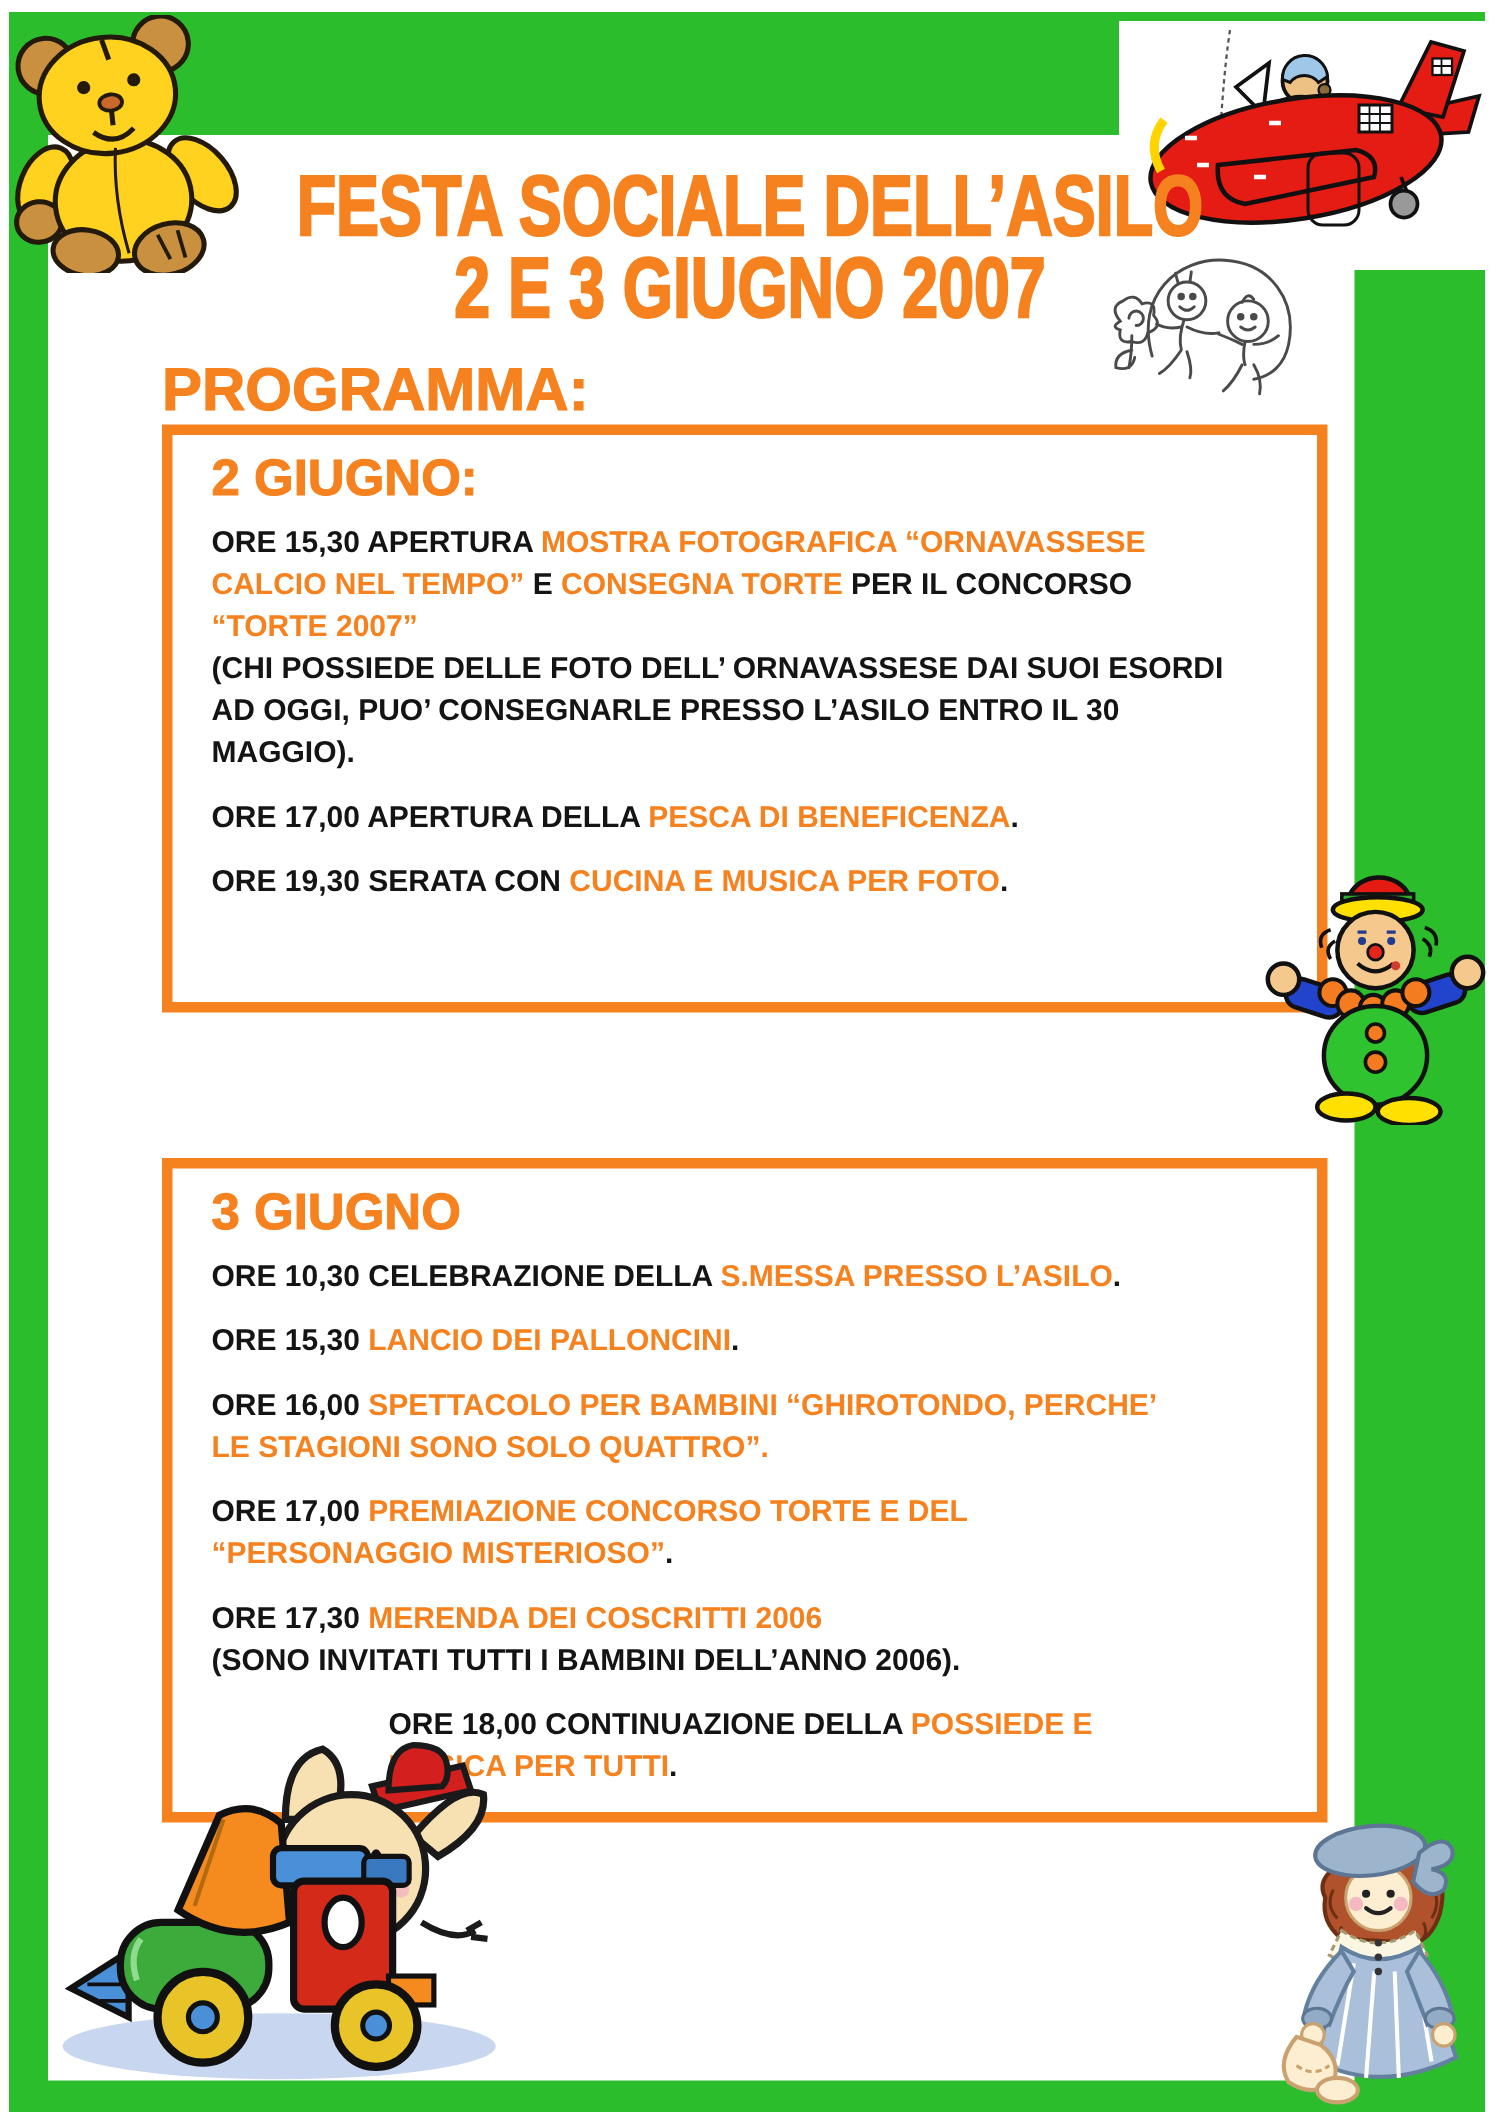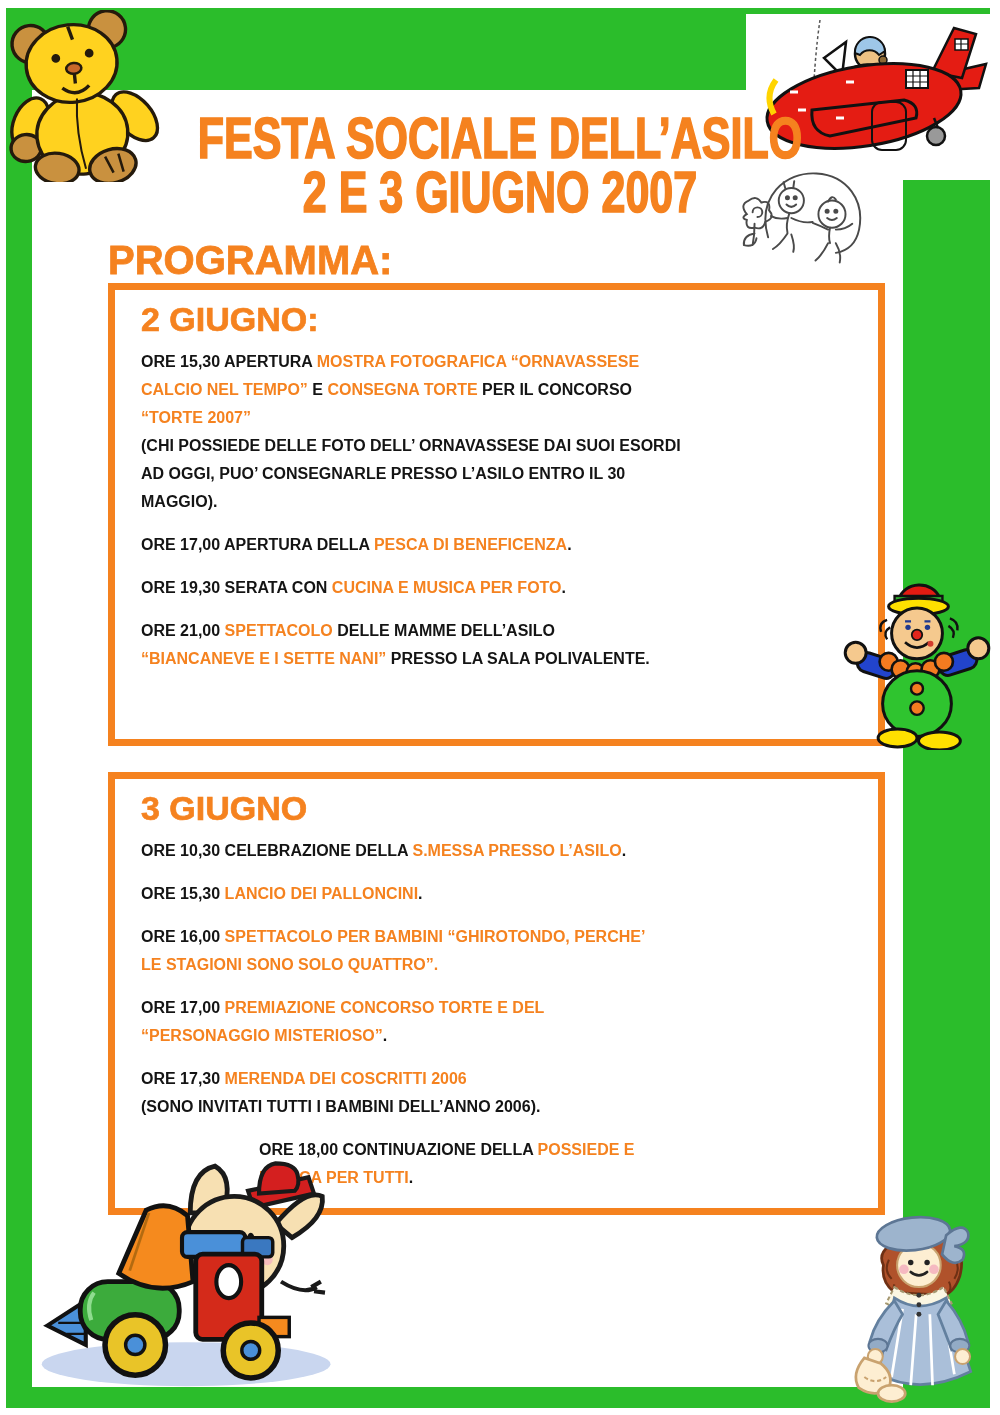--- a/index.html
+++ b/index.html
@@ -15,25 +15,25 @@
   .title-block{position:absolute;left:50px;top:112px;width:900px;text-align:center;
                color:#f5821f;font-size:43px;line-height:41px;letter-spacing:0px;
                transform:scaleY(1.32);transform-origin:50% 0;
                -webkit-text-stroke:1.3px #f5821f;z-index:3;}
   .program-label{position:absolute;left:108px;top:238px;color:#f5821f;font-size:40px;
                  -webkit-text-stroke:0.8px #f5821f;z-index:3;text-align:right;}
 
   .schedule-box{position:absolute;left:108px;width:777px;background:#ffffff;
                 border:7px solid #f5821f;box-sizing:border-box;
                 padding:10px 6px 0 26px;overflow:hidden;z-index:4;}
-  .box-1{top:283px;height:463px;}
+  .box-1{top:283px;height:392px;}
   .box-2{top:772px;height:443px;}
   .box-heading{color:#f5821f;font-size:34px;line-height:38px;margin:0 0 10px 0;
                -webkit-text-stroke:0.7px #f5821f;}
-  .sched-item{font-size:16px;line-height:28px;margin:0 0 15px 0;color:#141414;}
+  .sched-item{font-size:20px;line-height:28px;margin:0 0 15px 0;color:#141414;}
   .sched-item.indent{margin-left:118px;}
   .seg-orange{color:#f5821f;}
   .seg-black{color:#141414;}
 
   .teddy{left:0px;top:10px;width:170px;height:172px;z-index:3;}
   .plane{left:746px;top:14px;width:244px;height:166px;z-index:2;}
   .children{left:726px;top:158px;width:150px;height:120px;z-index:2;}
   .clown{left:842px;top:578px;width:150px;height:172px;z-index:5;}
   .train{left:28px;top:1160px;width:330px;height:235px;z-index:5;}
   .doll{left:848px;top:1205px;width:150px;height:205px;z-index:5;}
@@ -125,21 +125,20 @@
     <div>2 E 3 GIUGNO 2007</div>
   </div>
 
   <div class="program-label">PROGRAMMA:</div>
 
   <section class="schedule-box box-1">
     <h2 class="box-heading">2 GIUGNO:</h2>
     <p class="sched-item"><span class="seg-black">ORE 15,30 APERTURA </span><span class="seg-orange">MOSTRA FOTOGRAFICA “ORNAVASSESE</span><br><span class="seg-orange">CALCIO NEL TEMPO”</span><span class="seg-black"> E </span><span class="seg-orange">CONSEGNA TORTE</span><span class="seg-black"> PER IL CONCORSO</span><span class="seg-orange"></span><br><span class="seg-orange">“TORTE 2007”</span><span class="seg-black"></span><br><span class="seg-black">(CHI POSSIEDE DELLE FOTO DELL’ ORNAVASSESE DAI SUOI ESORDI</span><br><span class="seg-black">AD OGGI, PUO’ CONSEGNARLE PRESSO L’ASILO ENTRO IL 30</span><br><span class="seg-black">MAGGIO).</span></p>
     <p class="sched-item"><span class="seg-black">ORE 17,00 APERTURA DELLA </span><span class="seg-orange">PESCA DI BENEFICENZA</span><span class="seg-black">.</span></p>
     <p class="sched-item"><span class="seg-black">ORE 19,30 SERATA CON </span><span class="seg-orange">CUCINA  E MUSICA PER FOTO</span><span class="seg-black">.</span></p>
-    <p class="sched-item"><span class="seg-black">ORE 21,00 </span><span class="seg-orange">SPETTACOLO</span><span class="seg-black"> DELLE MAMME DELL’ASILO</span><br><span class="seg-black"></span><span class="seg-orange">“BIANCANEVE E I SETTE NANI”</span><span class="seg-black"> PRESSO LA SALA POLIVALENTE.</span></p>
   </section>
 
   <section class="schedule-box box-2">
     <h2 class="box-heading">3 GIUGNO</h2>
     <p class="sched-item"><span class="seg-black">ORE 10,30 CELEBRAZIONE DELLA </span><span class="seg-orange">S.MESSA PRESSO L’ASILO</span><span class="seg-black">.</span></p>
     <p class="sched-item"><span class="seg-black">ORE 15,30 </span><span class="seg-orange">LANCIO DEI PALLONCINI</span><span class="seg-black">.</span></p>
     <p class="sched-item"><span class="seg-black">ORE 16,00 </span><span class="seg-orange">SPETTACOLO PER BAMBINI “GHIROTONDO, PERCHE’</span><br><span class="seg-orange">LE STAGIONI SONO SOLO QUATTRO”.</span></p>
     <p class="sched-item"><span class="seg-black">ORE 17,00 </span><span class="seg-orange">PREMIAZIONE CONCORSO TORTE E DEL</span><br><span class="seg-orange">“PERSONAGGIO MISTERIOSO”</span><span class="seg-black">.</span></p>
     <p class="sched-item"><span class="seg-black">ORE 17,30 </span><span class="seg-orange">MERENDA DEI COSCRITTI 2006</span><span class="seg-black"></span><br><span class="seg-black">(SONO INVITATI TUTTI I BAMBINI DELL’ANNO 2006).</span></p>
     <p class="sched-item indent"><span class="seg-black">ORE 18,00 CONTINUAZIONE DELLA </span><span class="seg-orange">POSSIEDE E</span><br><span class="seg-orange">MUSICA PER TUTTI</span><span class="seg-black">.</span></p>

